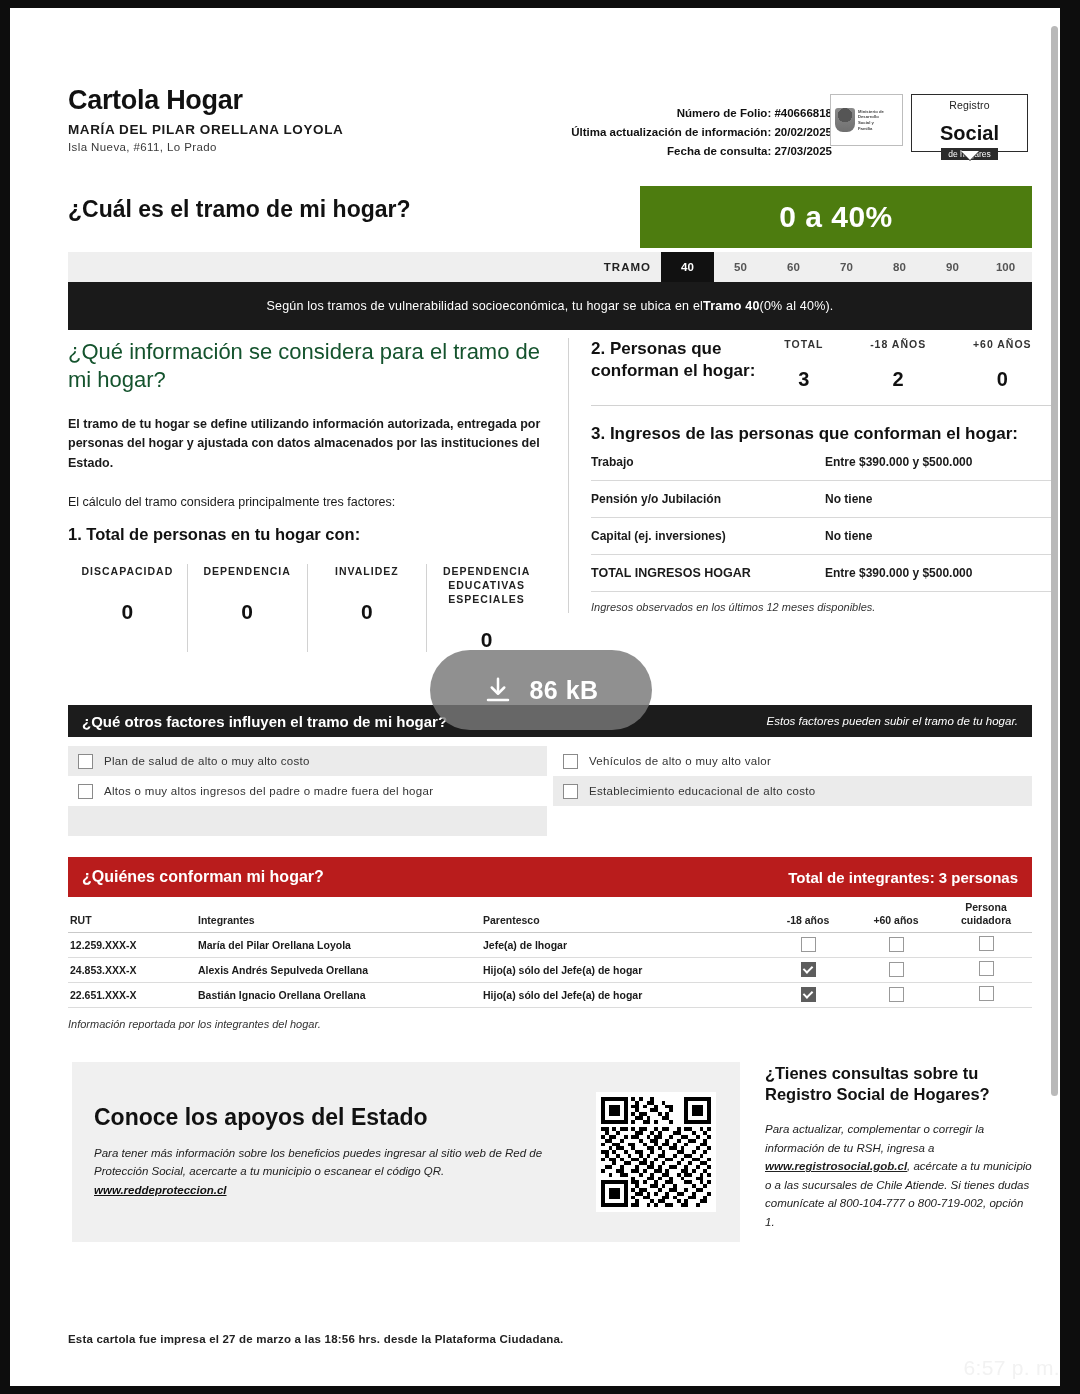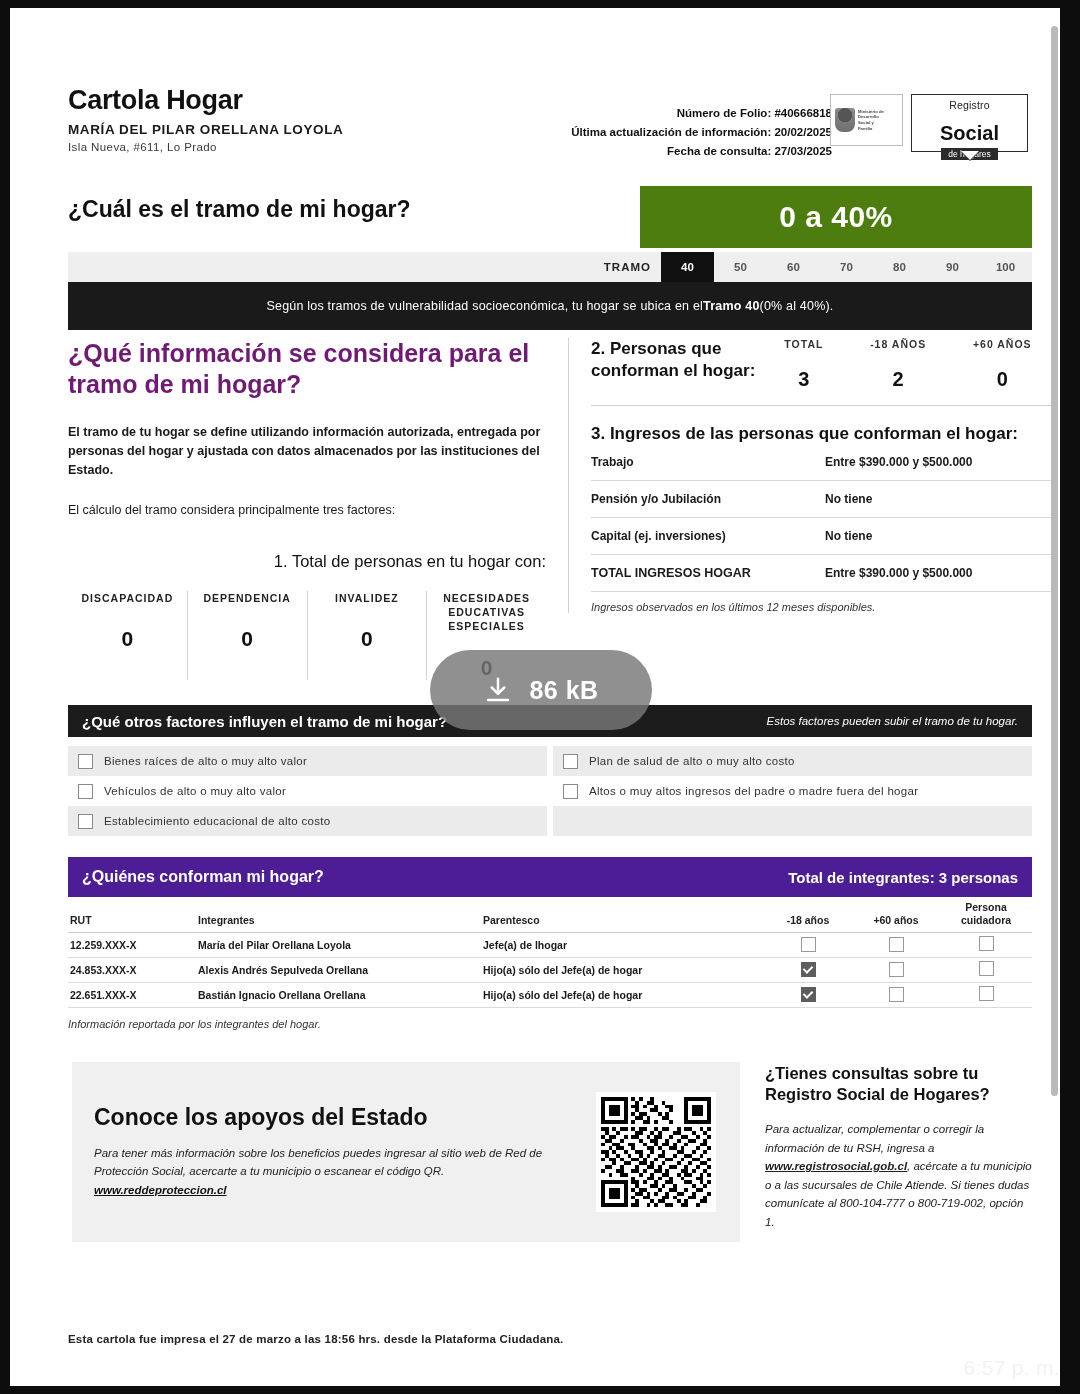--- a/index.html
+++ b/index.html
@@ -99,24 +99,24 @@
   .tramo-note{
     position:absolute;left:58px;top:274px;width:964px;height:48px;background:#1a1a1a;
     color:#fff;display:flex;align-items:center;justify-content:center;
     font-size:12.5px;letter-spacing:.2px;
   }
   .tramo-note b{font-weight:bold;}
   
   .sec-info{position:absolute;left:58px;top:330px;width:964px;}
   .col-l{position:absolute;left:0;top:0;width:478px;}
   .col-r{position:absolute;left:500px;top:0;width:464px;border-left:1px solid #d2d2d2;padding-left:22px;}
-  .ti-2l{font-size:25px;font-weight:bold;color:#701a75;line-height:1.25;}
+  .ti-2l{font-size:22px;font-weight:normal;color:#14532d;line-height:1.25;}
   .p-body{font-size:12.5px;color:#1a1a1a;line-height:1.55;margin-top:22px;font-weight:bold;}
   .p-body2{font-size:12.5px;color:#1a1a1a;line-height:1.55;margin-top:20px;}
-  .h-num{font-size:16.5px;font-weight:normal;color:#111;margin-top:32px;text-align:right;}
+  .h-num{font-size:16.5px;font-weight:bold;color:#111;margin-top:12px;}
   .factors{display:flex;margin-top:20px;}
   .factor{
     flex:1;text-align:center;padding:0 6px;border-right:1px solid #d2d2d2;
   }
   .factor:last-child{border-right:none;}
   .factor .fl{font-size:10.5px;letter-spacing:1px;color:#222;font-weight:bold;line-height:1.35;}
   .factor .fv{font-size:21px;font-weight:bold;color:#111;margin-top:22px;}
   
   .pers-row{display:flex;align-items:flex-start;padding-bottom:14px;border-bottom:1px solid #d2d2d2;}
   .pers-title{font-size:17px;font-weight:bold;color:#111;width:170px;line-height:1.28;}
@@ -147,21 +147,21 @@
   .ot-cell{
     display:flex;align-items:center;gap:11px;height:30px;padding:0 10px;box-sizing:border-box;
     font-size:11.5px;color:#333;letter-spacing:.3px;
   }
   .ot-cell.shade{background:#ebebeb;}
   .ot-cell .cb{
     width:13px;height:13px;border:1px solid #8a8a8a;background:#fff;flex:none;
   }
   
   .sec-quien-head{
-    position:absolute;left:58px;top:849px;width:964px;height:40px;background:#4c1d95;
+    position:absolute;left:58px;top:849px;width:964px;height:40px;background:#b91c1c;
     color:#fff;display:flex;align-items:center;justify-content:space-between;
     padding:0 14px;box-sizing:border-box;
   }
   .sec-quien-head .t{font-size:16px;font-weight:bold;}
   .sec-quien-head .r{font-size:15px;font-weight:bold;}
   .tbl{position:absolute;left:58px;top:893px;width:964px;}
   .tbl-head{
     display:flex;align-items:flex-end;font-size:10.5px;color:#222;font-weight:bold;
     border-bottom:1px solid #c9c9c9;padding-bottom:6px;
   }
@@ -297,21 +297,21 @@
           </div>
           <div class="factor">
             <div class="fl">DEPENDENCIA</div>
             <div class="fv">0</div>
           </div>
           <div class="factor">
             <div class="fl">INVALIDEZ</div>
             <div class="fv">0</div>
           </div>
           <div class="factor">
-            <div class="fl">NECESIDADES EDUCATIVAS ESPECIALES</div>
+            <div class="fl">DEPENDENCIA EDUCATIVAS ESPECIALES</div>
             <div class="fv">0</div>
           </div>
         </div>
       </div>
 
       <div class="col-r">
         <div class="pers-row">
           <div class="pers-title">2. Personas que conforman el hogar:</div>
           <div class="pers-cols">
             <div class="pers-col">
@@ -349,24 +349,20 @@
         </div>
         <div class="ing-note">Ingresos observados en los últimos 12 meses disponibles.</div>
       </div>
     </div>
 
     <div class="sec-otros-head">
       <div class="t">¿Qué otros factores influyen el tramo de mi hogar?</div>
       <div class="s">Estos factores pueden subir el tramo de tu hogar.</div>
     </div>
     <div class="otros-grid">
-      <div class="ot-cell shade">
-        <span class="cb"></span>
-        <span>Bienes raíces de alto o muy alto valor</span>
-      </div>
       <div class="ot-cell shade">
         <span class="cb"></span>
         <span>Plan de salud de alto o muy alto costo</span>
       </div>
       <div class="ot-cell">
         <span class="cb"></span>
         <span>Vehículos de alto o muy alto valor</span>
       </div>
       <div class="ot-cell">
         <span class="cb"></span>

